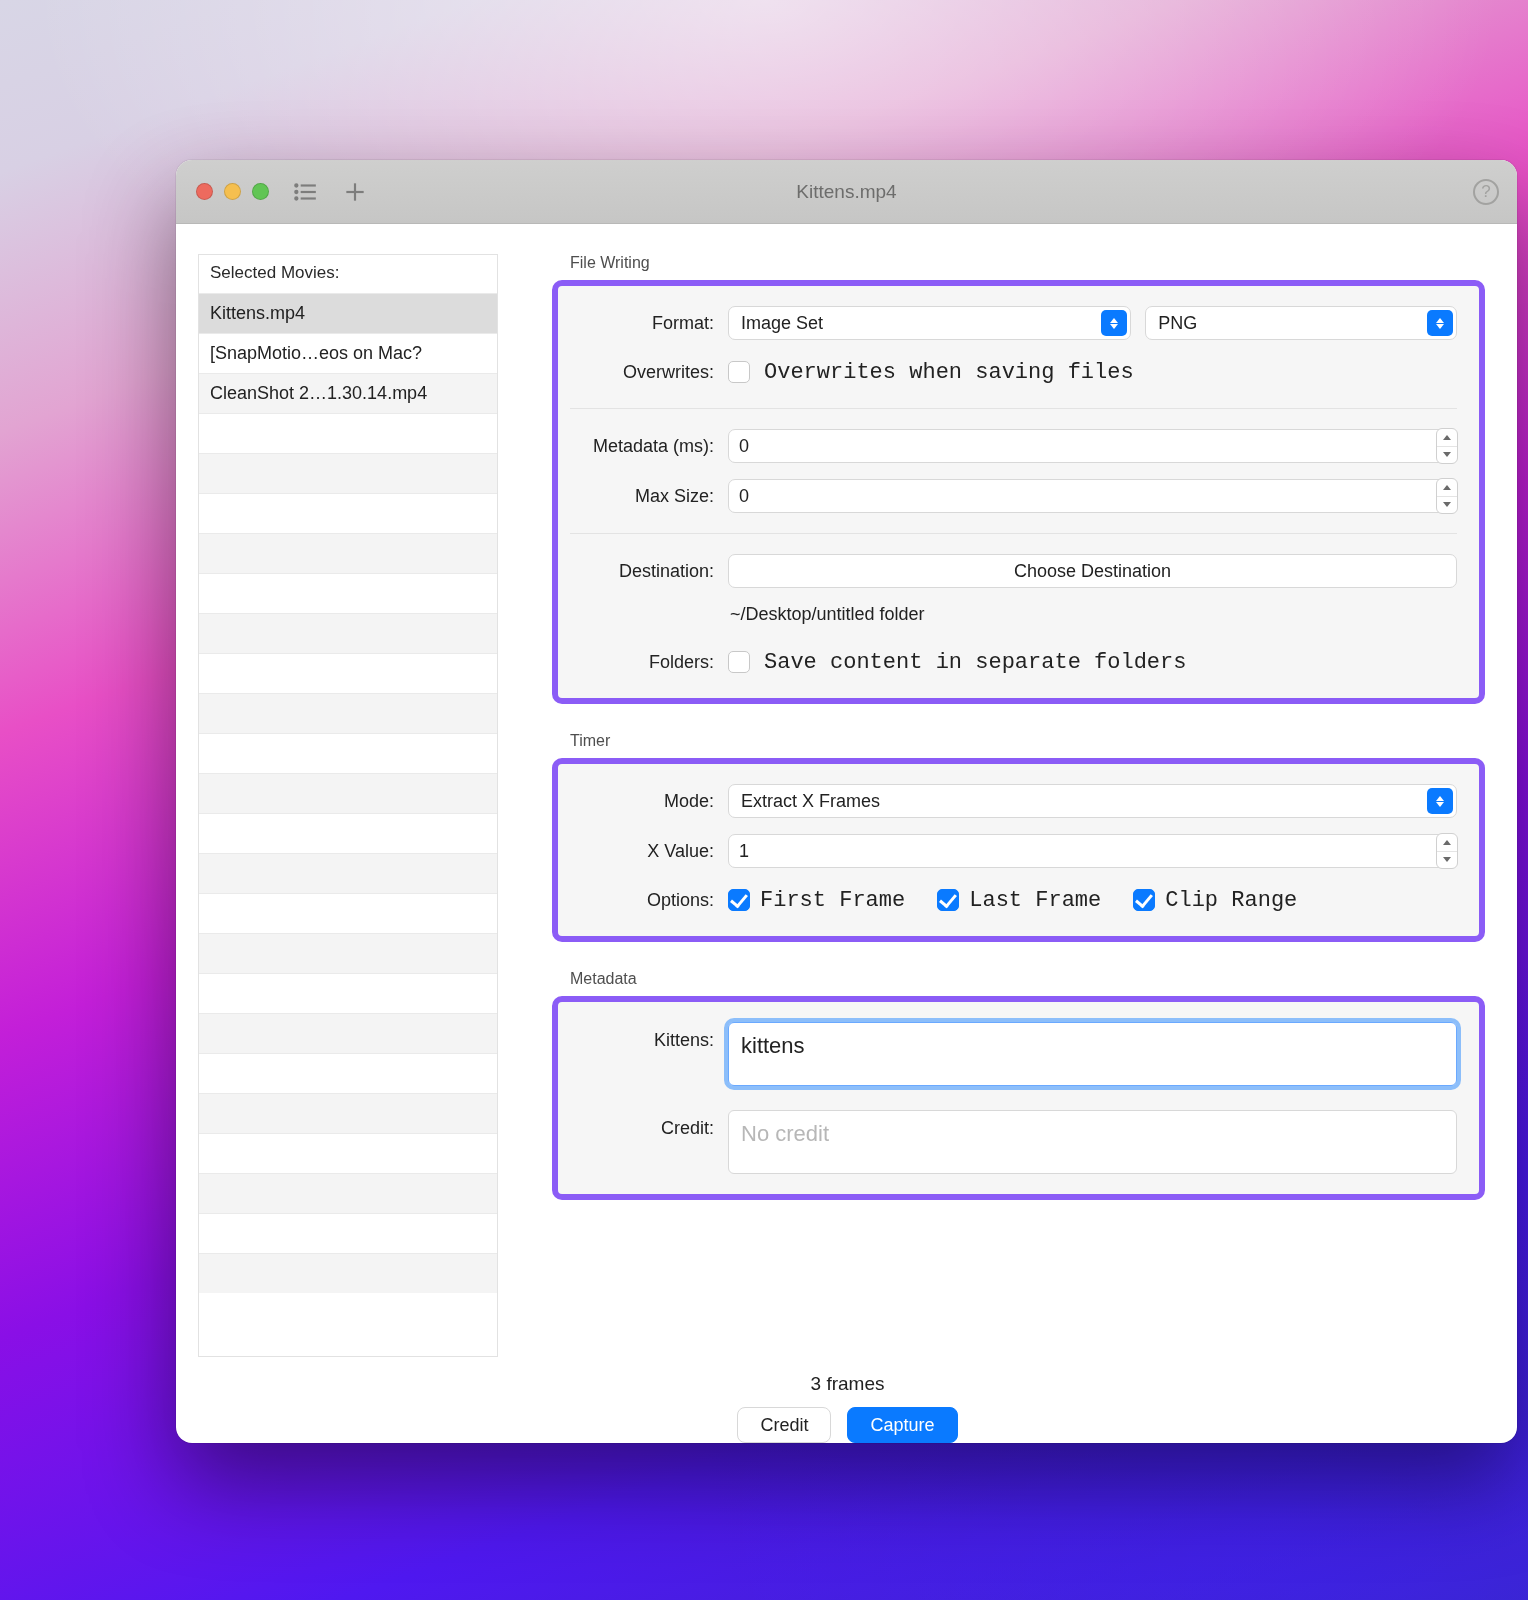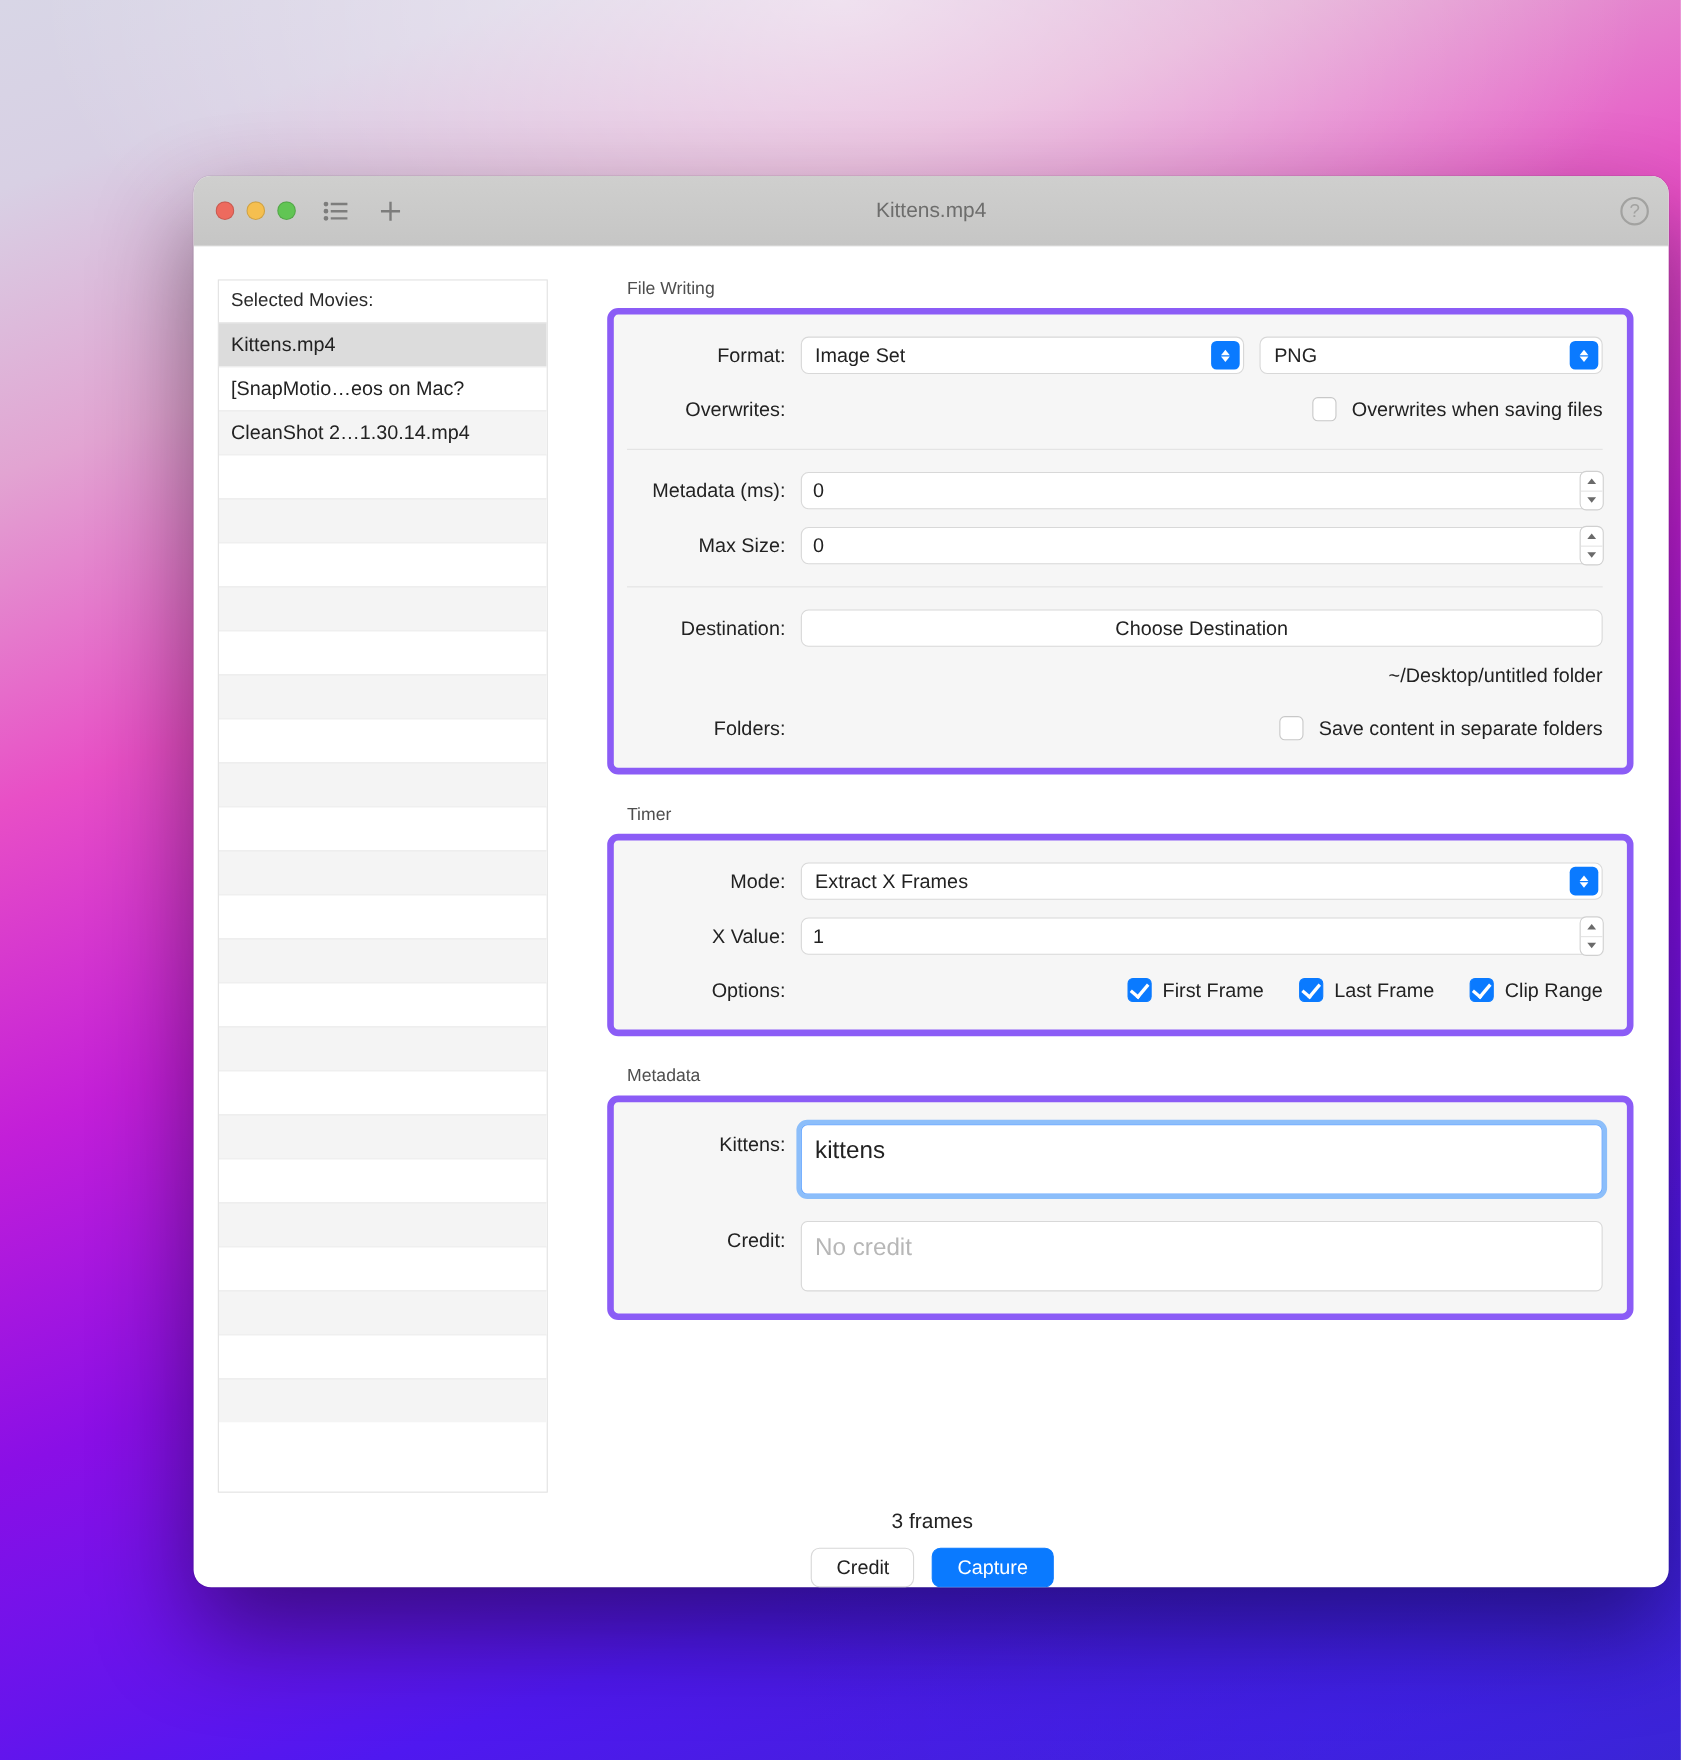--- a/index.html
+++ b/index.html
@@ -76,21 +76,21 @@
   .panel {
     background:#f6f6f6; border:6px solid #8b5cf6; border-radius:10px;
     padding: 18px 22px 18px 12px;
   }
   .panel + .section-label { margin-top: 28px; }
   .hr { height:1px; background:#e3e3e3; margin: 18px 0; }
 
   .frow { display:flex; align-items:center; min-height:36px; padding: 2px 0; }
   .frow + .frow { margin-top: 12px; }
   .flabel { width: 158px; text-align:right; padding-right: 14px; font-size:18px; color:#222; flex:none; }
-  .fbody { flex:1; display:flex; align-items:center; gap:14px; min-width:0;justify-content:flex-end; }
+  .fbody { flex:1; display:flex; align-items:center; gap:14px; min-width:0; }
 
   .select {
     position:relative; background:#fff; border:1px solid #d8d8d8; border-radius:7px;
     height:34px; display:flex; align-items:center; padding: 0 36px 0 12px; font-size:18px;
     flex:1; min-width:0;
   }
   .select .cap {
     position:absolute; right:3px; top:3px; bottom:3px; width:26px;
     background:#0a7aff; border-radius:5px; display:flex; flex-direction:column;
     align-items:center; justify-content:center; gap:1px;
@@ -100,21 +100,21 @@
   }
   .select .cap::before { border-bottom:5px solid #fff; }
   .select .cap::after  { border-top:5px solid #fff; }
 
   .chk { width:22px; height:22px; border:1px solid #c8c8c8; border-radius:5px; background:#fff; flex:none; position:relative; }
   .chk.on { background:#0a7aff; border-color:#0a7aff; }
   .chk.on::after {
     content:""; position:absolute; left:5px; top:1px; width:7px; height:13px;
     border:solid #fff; border-width:0 3px 3px 0; transform:rotate(40deg);
   }
-  .chklabel { font-size:18px; }
+  .chklabel { font-size:22px;font-family:Liberation Mono, monospace; }
 
   .tfield {
     background:#fff; border:1px solid #d8d8d8; border-radius:7px; height:34px;
     display:flex; align-items:center; padding:0 10px; font-size:18px; flex:1; min-width:0;
     position:relative;
   }
   .tfield.stepper { padding-right: 28px; }
   .stepbtns {
     position:absolute; right:-2px; top:-2px; bottom:-2px; width:22px;
     display:flex; flex-direction:column; border:1px solid #d0d0d0; border-radius:6px; overflow:hidden; background:#fff;

